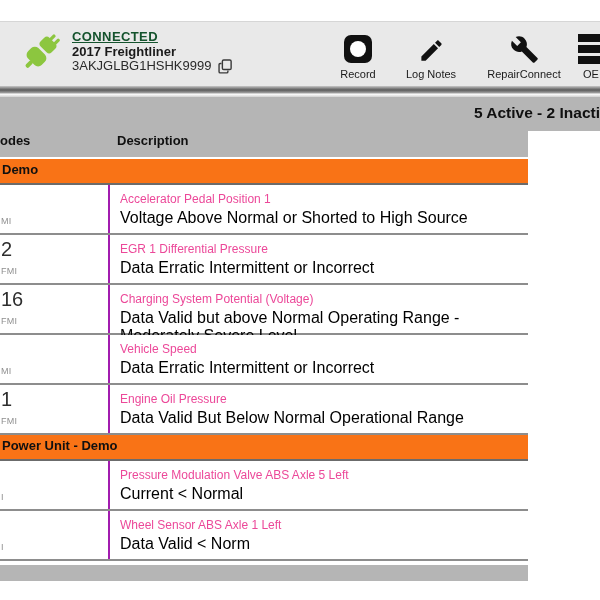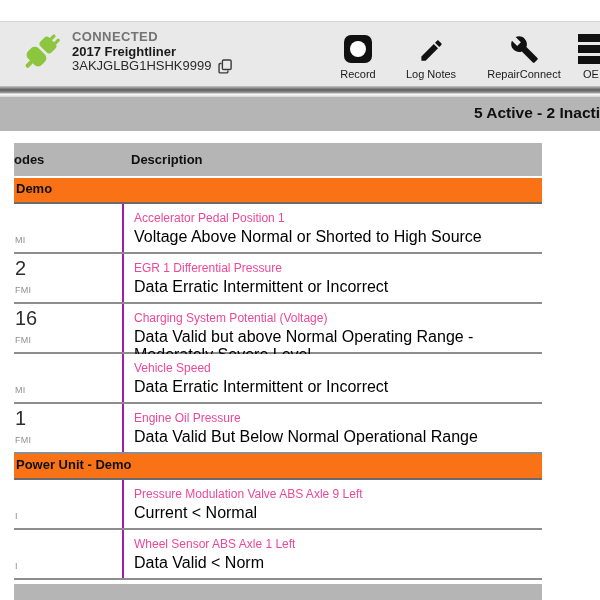--- a/index.html
+++ b/index.html
@@ -7,21 +7,21 @@
     width:600px;height:600px;overflow:hidden;background:#ffffff;
     font-family:"Liberation Sans", sans-serif;
     -webkit-font-smoothing:antialiased;
   }
   .app{position:relative;width:600px;height:600px;overflow:hidden;}
 
   
   .header{position:absolute;left:0;top:21px;width:600px;height:65px;background:#e9e9e9;border-top:1px solid #d6d6d6;}
   .vehicle-block{position:absolute;left:19px;top:5px;display:flex;align-items:center;gap:9px;}
   .v-lines{display:flex;flex-direction:column;line-height:14.5px;}
-  .status{color:#737373;font-weight:bold;font-size:13px;letter-spacing:.4px;}
+  .status{color:#14532d;font-weight:bold;font-size:13px;letter-spacing:.4px;text-decoration:underline;}
   .vname{font-weight:bold;font-size:13px;color:#1a1a1a;}
   .vin-line{font-size:13px;color:#2a2a2a;display:flex;align-items:center;gap:7px;text-align:center;}
   .copy-btn{display:inline-flex;cursor:pointer;}
 
   .tb{position:absolute;top:9px;text-align:center;}
   .tb .ticon{height:33px;display:flex;align-items:flex-end;justify-content:center;}
   .tb .tlabel{font-size:11px;color:#1a1a1a;margin-top:4px;white-space:nowrap;}
   #tb-record{left:322px;width:72px;}
   #tb-log{left:394px;width:74px;}
   #tb-repair{left:472px;width:104px;}
@@ -33,21 +33,21 @@
 
   
   .separator{position:absolute;top:86px;left:0;width:600px;height:11px;
     background:linear-gradient(to bottom,#c9c9c9 0,#8e8e8e 2px,#5c5c5c 4px,#a2a2a2 7px,#ffffff 8px,#d2d2d2 11px);}
 
   
   .summary-bar{position:absolute;top:97px;left:0;width:600px;height:34px;background:#b5b5b5;}
   .summary-text{position:absolute;right:0;top:7px;font-size:15.5px;font-weight:bold;color:#101010;white-space:nowrap;}
 
   
-  .table{position:absolute;top:143px;left:0;width:528px;padding-left:14px;}
+  .table{position:absolute;top:124px;left:0;width:528px;}
   .thead{height:33px;background:#b5b5b5;position:relative;margin-bottom:2px;}
   .thead span{position:absolute;top:9px;font-size:13px;font-weight:bold;color:#101010;}
   .th-codes{left:0;}
   .th-desc{left:117px;}
 
   .section-header{height:21px;background:#f97316;border-bottom:2px solid #6b6b6b;
     font-size:13px;font-weight:bold;color:#101010;padding:3px 0 0 2px;}
 
   .row{height:48px;border-bottom:2px solid #8d8d8d;position:relative;background:#fff;}
   .codes-cell{position:absolute;left:0;top:0;width:110px;height:48px;border-right:2px solid #a21caf;box-sizing:border-box;}
@@ -200,21 +200,21 @@
     </div>
 
     <div class="section-header">Power Unit - Demo</div>
 
     <div class="row">
       <div class="codes-cell">
         <span class="code-big"></span>
         <span class="code-fmi">I</span>
       </div>
       <div class="desc-cell">
-        <div class="desc-title">Pressure Modulation Valve ABS Axle 9 Left</div>
+        <div class="desc-title">Pressure Modulation Valve ABS Axle 5 Left</div>
         <div class="desc-sub">Current &lt; Normal</div>
       </div>
     </div>
 
     <div class="row">
       <div class="codes-cell">
         <span class="code-big"></span>
         <span class="code-fmi">I</span>
       </div>
       <div class="desc-cell">

